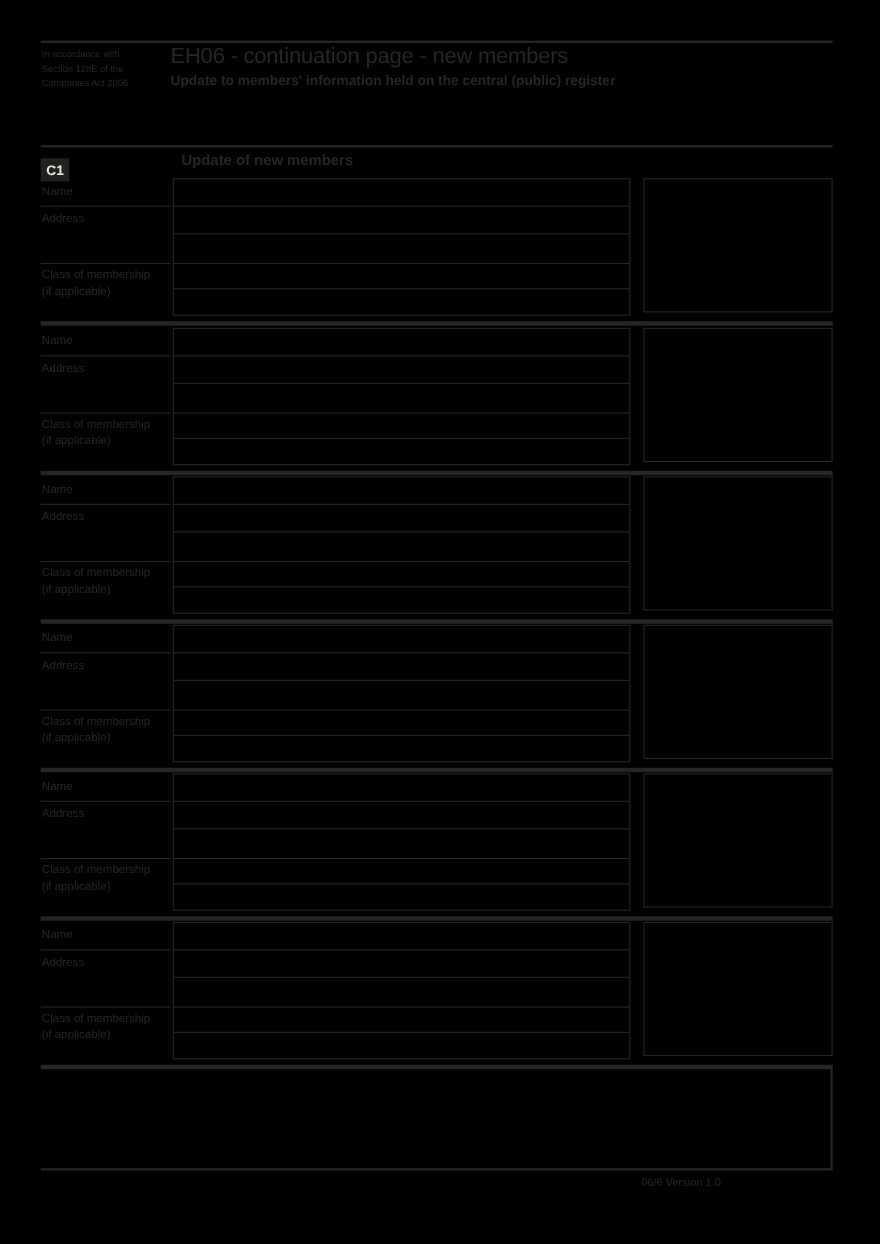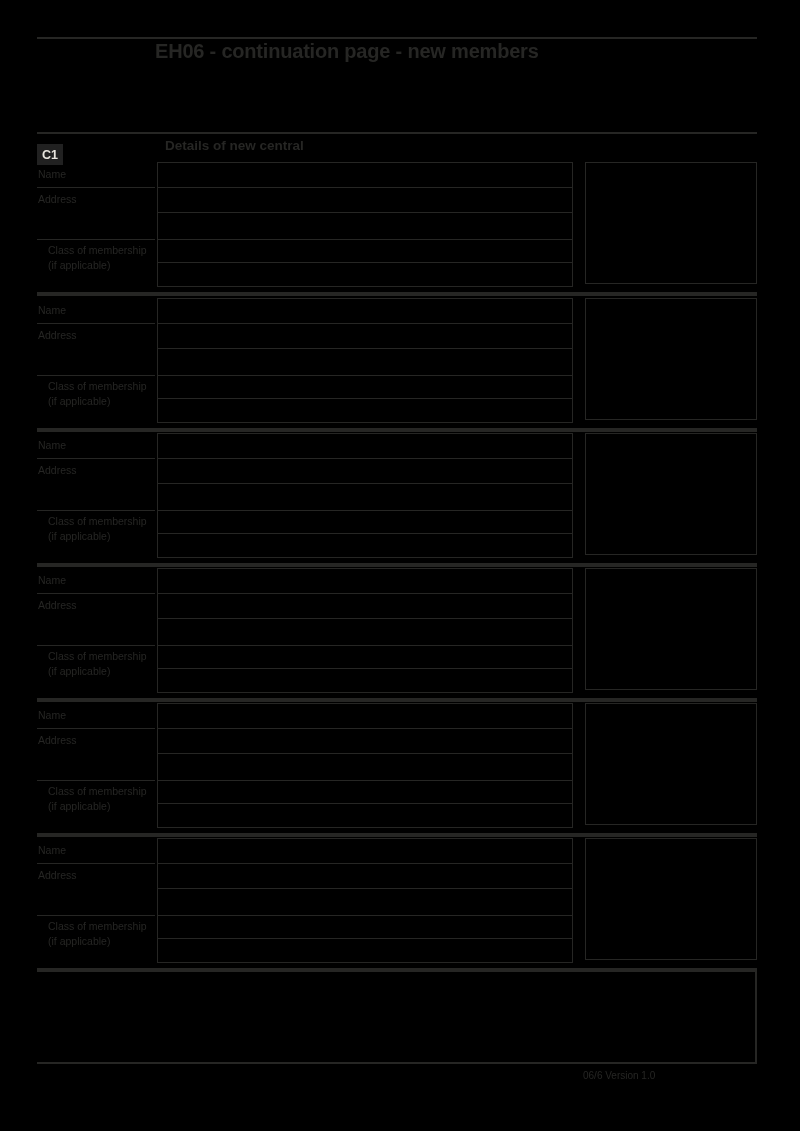--- a/index.html
+++ b/index.html
@@ -17,37 +17,37 @@
     background:var(--bg);
     font-family:"Liberation Sans", sans-serif;
     color:var(--ink);
     overflow:hidden;
   }
   .abs{position:absolute;}
   .rule{position:absolute;background:var(--line);}
   
   .header-rule{left:37px;top:37px;width:720px;height:2px;}
   .compliance{left:38px;top:43px;width:115px;font-size:8.5px;line-height:13px;}
-  .form-title{left:155px;top:40px;font-size:20px;font-weight:700;letter-spacing:-0.2px;white-space:nowrap;}
+  .form-title{left:155px;top:40px;font-size:20px;font-weight:400;letter-spacing:-0.2px;white-space:nowrap;}
   .form-subtitle{left:155px;top:66px;font-size:12.5px;font-weight:700;white-space:nowrap;}
   
   .section-rule{left:37px;top:132px;width:720px;height:2px;}
   .section-badge{
     left:37px;top:144px;width:26px;height:21px;
     background:var(--badge-bg);color:var(--badge-text);
     font-size:12.5px;font-weight:700;
     display:flex;align-items:center;justify-content:center;
   }
   .section-heading{left:165px;top:138px;font-size:13.5px;font-weight:700;}
   
   .block{position:absolute;left:0;width:800px;height:136px;padding-left:18px;}
   .field-label{position:absolute;left:38px;font-size:10.5px;line-height:15px;}
   .lbl-name{top:5px;}
   .lbl-address{top:30px;}
-  .lbl-class{top:81px;margin-left:10px;}
+  .lbl-class{top:81px;}
   .label-sep{position:absolute;left:37px;width:118px;height:1.3px;background:var(--line);}
   .sep-1{top:25px;}
   .sep-2{top:77px;}
   .mid-box{
     position:absolute;left:157px;top:0;width:416px;height:125px;
     border:1.3px solid var(--line);
     display:flex;flex-direction:column;
   }
   .mid-row{width:100%;border-bottom:1.3px solid var(--line);}
   .row-h25{height:25px;}
@@ -63,25 +63,31 @@
   .tail-right-border{left:755px;top:968px;width:2px;height:95px;}
   .bottom-rule{left:37px;top:1062px;width:720px;height:2px;}
   .version-label{left:583px;top:1070px;font-size:10px;white-space:nowrap;}
 </style>
 </head>
 <body>
 
 <div class="page">
 
   <div class="rule header-rule"></div>
+  <div class="abs compliance">
+    <div>In accordance with</div>
+    <div>Section 128E of the</div>
+    <div>Companies Act 2006.</div>
+  </div>
   <div class="abs form-title">EH06 - continuation page - new members</div>
+  <div class="abs form-subtitle">Update to members' information held on the central (public) register</div>
 
   <div class="rule section-rule"></div>
   <div class="abs section-badge">C1</div>
-  <div class="abs section-heading">Details of new central</div>
+  <div class="abs section-heading">Update of new members</div>
 
   <div id="blocks">
       <div class="block" style="top: 162px;">
       <div class="field-label lbl-name">Name</div>
       <div class="label-sep sep-1"></div>
       <div class="field-label lbl-address">Address</div>
       <div class="label-sep sep-2"></div>
       <div class="field-label lbl-class">
         <div>Class of membership</div>
         <div>(if applicable)</div>

